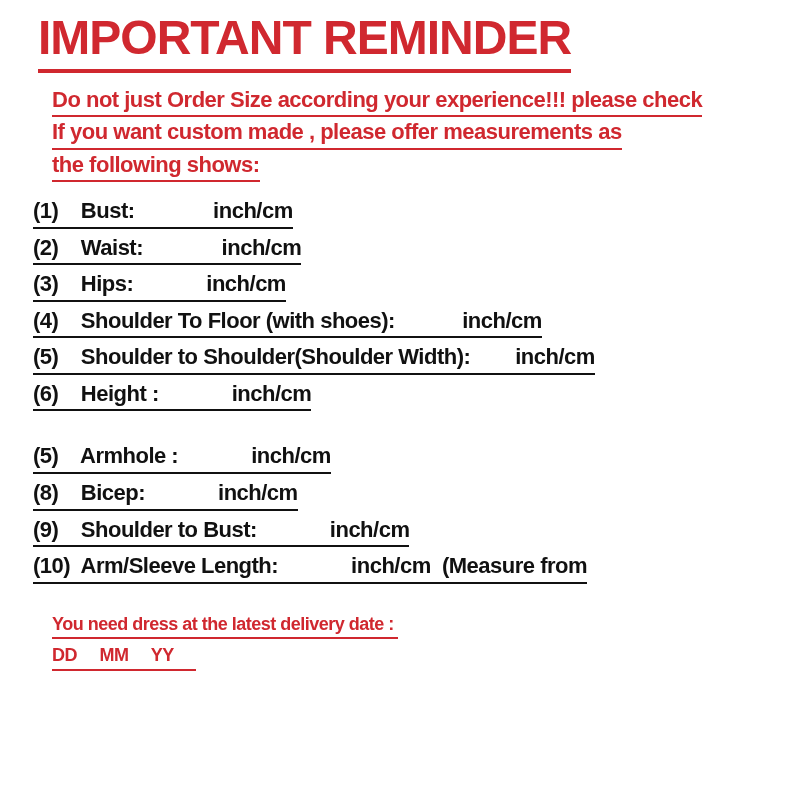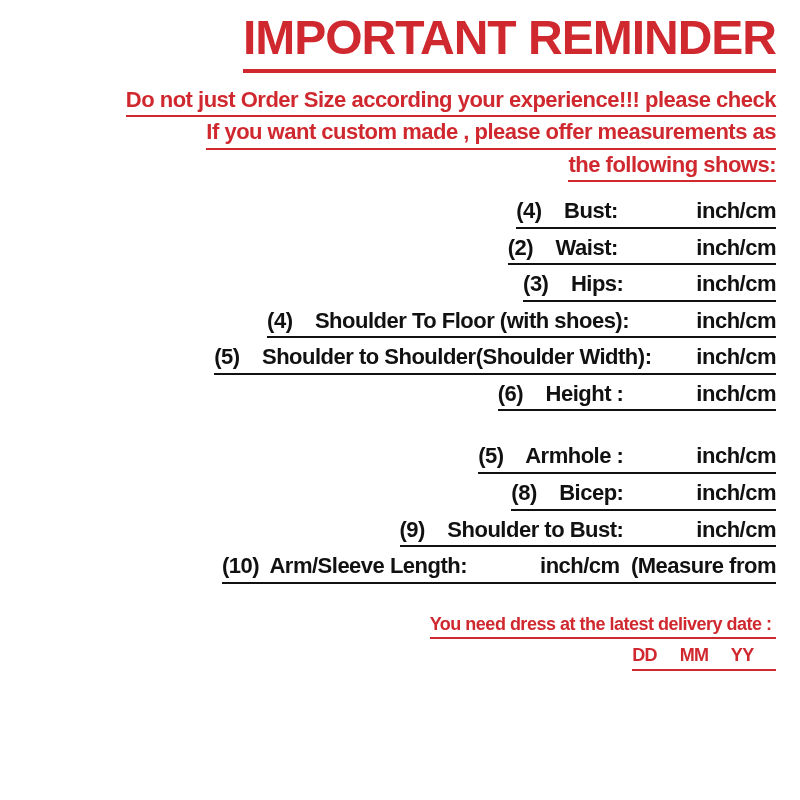--- a/index.html
+++ b/index.html
@@ -13,38 +13,37 @@
       overflow: hidden;
       font-family: "Liberation Sans", sans-serif;
       font-weight: 700;
       background: var(--bg, #ffffff);
     }
     .page {
       box-sizing: border-box;
       width: 800px;
       height: 800px;
       padding: 10px 24px 8px 24px;
-      text-align: right;
     }
     
     .u {
       display: inline-block;
       white-space: pre;
       border-bottom: 2px solid currentColor;
       padding-bottom: 3px;
     }
     
     .nu {
       display: inline-block;
       white-space: pre;
       border-bottom: 2px solid transparent;
       padding-bottom: 3px;
     }
     .line { line-height: 1.16; }
-    .red { color: var(--red, #d0282f); }
+    .red { color: var(--red, #d0282f); margin-left: 28px; }
     .ink { color: var(--ink, #111111); }
 
     .title {
       font-size: 48px;
       letter-spacing: -1px;
       margin: 2px 0 14px 14px;
       line-height: 1.08;
     }
     .title .u {
       border-bottom-width: 4px;
@@ -89,21 +88,21 @@
 
   <div class="intro red">
     <div class="line"><span class="u">Do not just Order Size according your experience!!! please check</span></div>
     <div class="line"><span class="u">If you want custom made , please offer measurements as</span></div>
     <div class="line"><span class="u">the following shows:</span></div>
   </div>
 
   <div class="gap-sm"></div>
 
   <div class="list ink">
-    <div class="line"><span class="u">(4)    Bust:              inch/cm</span></div>
+    <div class="line"><span class="u">(1)    Bust:              inch/cm</span></div>
     <div class="line"><span class="u">(2)    Waist:              inch/cm</span></div>
     <div class="line"><span class="u">(3)    Hips:             inch/cm</span></div>
     <div class="line"><span class="u">(4)    Shoulder To Floor (with shoes):            inch/cm</span></div>
     <div class="line"><span class="u">(5)    Shoulder to Shoulder(Shoulder Width):        inch/cm</span></div>
     <div class="line"><span class="u">(6)    Height :             inch/cm</span></div>
   </div>
 
   <div class="gap-lg"></div>
 
 

